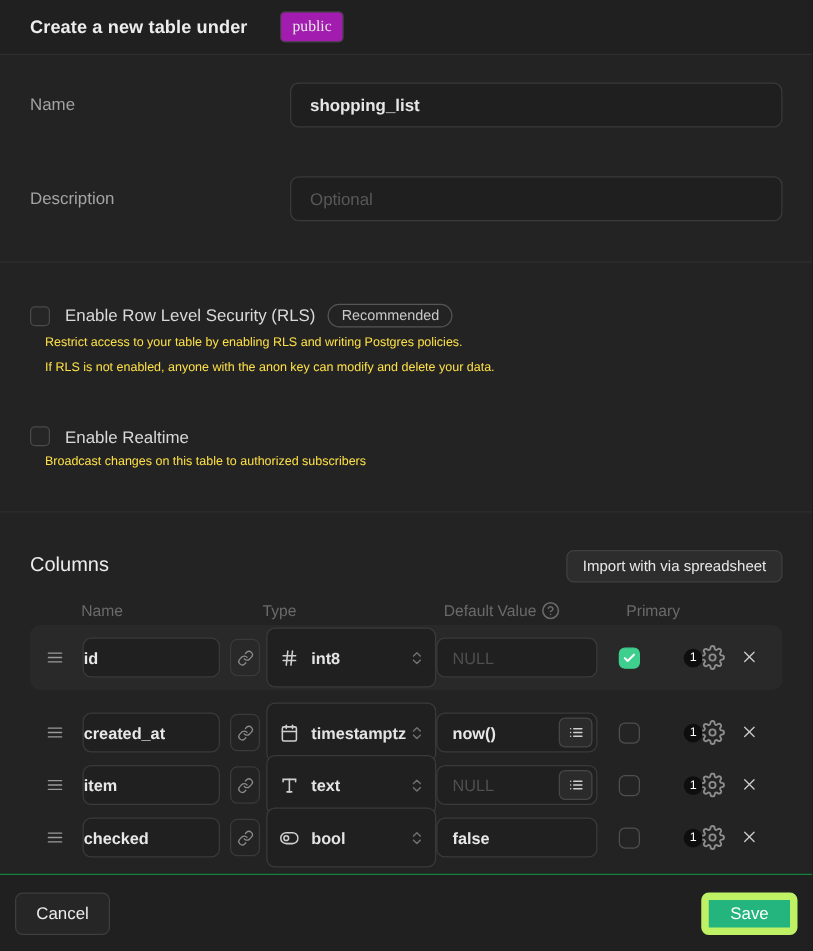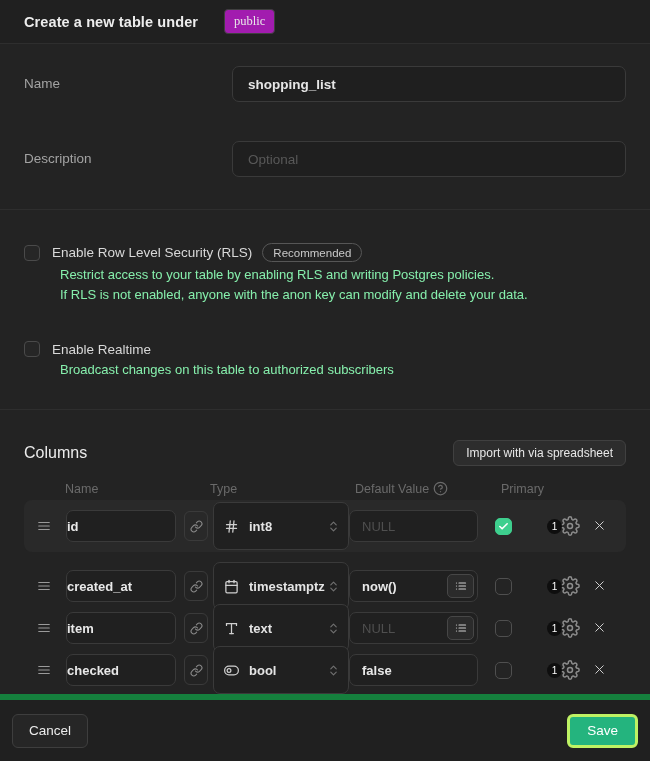--- a/index.html
+++ b/index.html
@@ -29,24 +29,24 @@
 
   
   .toggles-sec { height:200px; flex:0 0 200px; border-bottom:1px solid #2e2e2e; padding-top:33px; }
   .toggle-block { margin-bottom:36px; }
   .toggle-head { display:flex; align-items:center; }
   .cbox { width:16px; height:16px; border:1px solid #4a4a4a; border-radius:4px; background:#262626;
           flex:0 0 16px; cursor:pointer; }
   .toggle-label { margin-left:12px; font-size:13.5px; color:#d9d9d9; }
   .pill { margin-left:10px; font-size:11.5px; color:#c9c9c9; border:1px solid #565656;
           border-radius:999px; padding:2.5px 10px; }
-  .toggle-desc { margin-left:36px; font-size:13px; color:#86efac; line-height:20px; margin-top:3px; }
-
-  
-  .columns-sec { height:290px; flex:0 0 290px; border-bottom:6px solid #15803d; padding-top:30px; }
+  .toggle-desc { margin-left:12px; font-size:10px; color:#fde047; line-height:20px; margin-top:3px; }
+
+  
+  .columns-sec { height:290px; flex:0 0 290px; border-bottom:1px solid #15803d; padding-top:30px; }
   .columns-head { display:flex; align-items:center; justify-content:space-between; height:26px; }
   .columns-title { font-size:16px; font-weight:500; color:#ececec; }
   .import-btn { background:#2d2d2d; border:1px solid #404040; border-radius:6px; height:26px;
           padding:0 12px; color:#e8e8e8; font-size:12px; cursor:pointer;
           font-family:"Liberation Sans", sans-serif; }
 
   .tbl-headers { position:relative; height:13px; margin-top:16px; font-size:12.5px; color:#6a6a6a; }
   .th { position:absolute; top:0; }
   .th-name { left:41px; } .th-type { left:186px; } .th-default { left:331px; } .th-primary { left:477px; }
   .help-ic { position:absolute; left:409px; top:-1px; width:15px; height:15px; color:#6a6a6a; }
@@ -88,21 +88,21 @@
   .gear { position:absolute; right:0; width:20px; height:20px; color:#8d8d8d; }
   .remove { margin-left:12px; width:16px; height:16px; background:none; border:none; color:#cfcfcf;
           cursor:pointer; padding:0; display:flex; }
 
   
   .ftr { flex:1; background:#202020; display:flex; align-items:center; justify-content:space-between;
           padding:0 12px; }
   .btn { height:34px; border-radius:6px; font-size:13.5px; cursor:pointer;
           font-family:"Liberation Sans", sans-serif; }
   .btn-cancel { background:#262626; border:1px solid #3e3e3e; color:#ececec; padding:0 16px; }
-  .btn-save { background:#24b47e; border:3px solid #bef264; color:#fff; padding:0 17px; }
+  .btn-save { background:#24b47e; border:6px solid #bef264; color:#fff; padding:0 17px; }
 
   svg { display:block; }
 </style>
 </head>
 <body>
 
 <div class="modal">
 
   <div class="hdr">
     <span class="hdr-title">Create a new table under</span>

